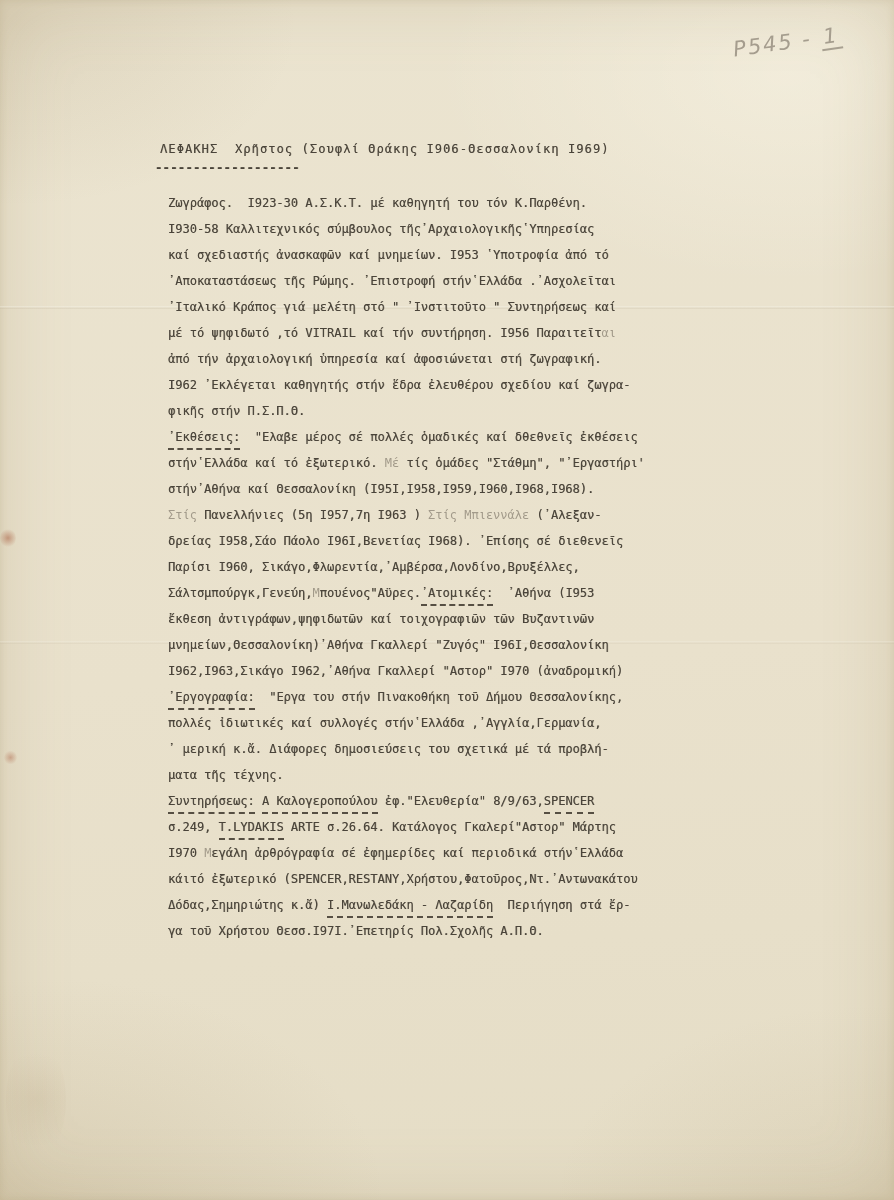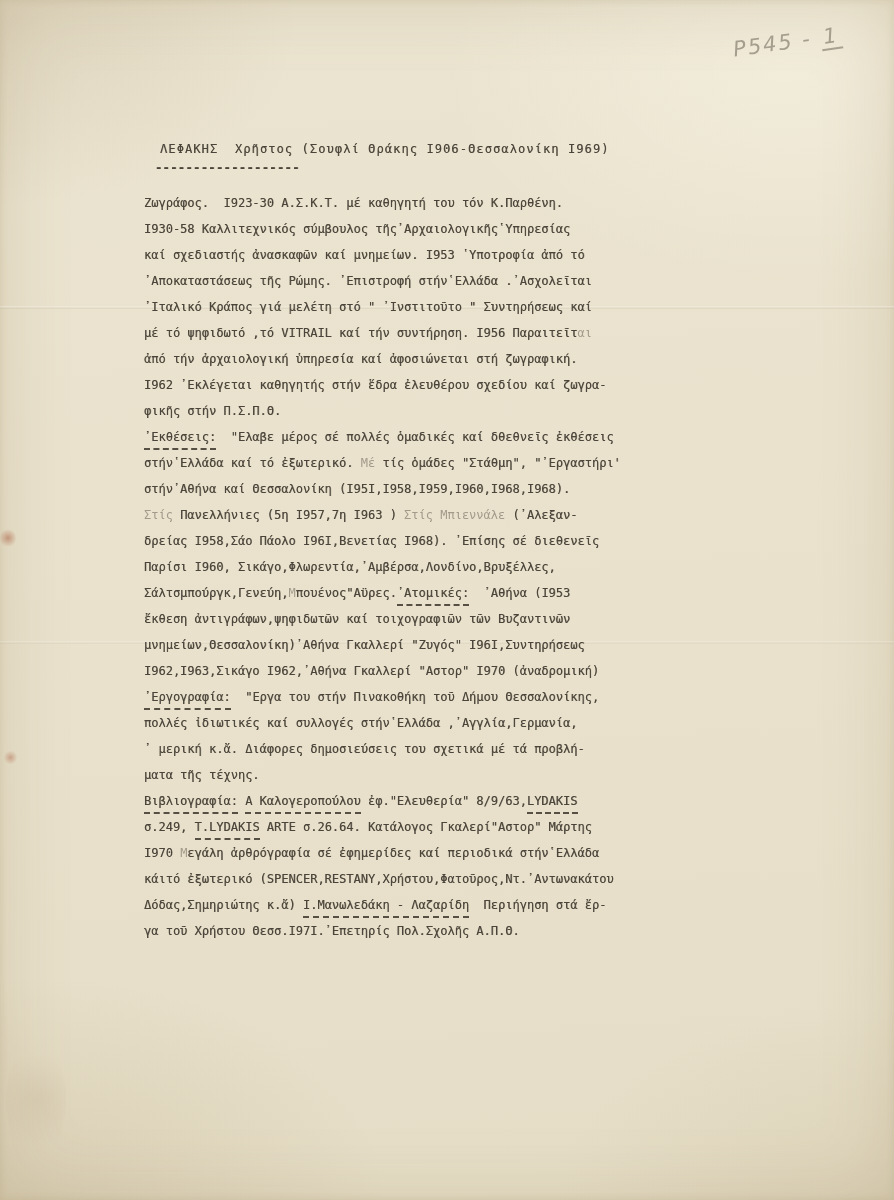--- a/index.html
+++ b/index.html
@@ -19,21 +19,21 @@
     color:#4a443a;
   }
   .doc{
     position:absolute;left:144px;top:136px;width:710px;
     font-size:12px;line-height:26px;
     text-shadow:0.4px 0.3px 0.6px rgba(70,64,52,0.5);
   }
   .title{white-space:pre;margin-left:16px;letter-spacing:1.1px;}
   .dashrow{white-space:pre;margin-left:11px;margin-top:-7px;letter-spacing:0.4px;font-weight:bold;}
   .body{margin-top:9px;}
-  .line{white-space:pre;height:26px;}
+  .line{white-space:pre;height:26px;margin-left:24px;}
   .u{display:inline-block;border-bottom:2px dashed #564f43;padding-bottom:0px;line-height:22px;}
   .faint{color:#a29a8a;text-shadow:none;}
   .pencil{
     position:absolute;top:30px;right:52px;
     transform:rotate(-8deg);
     color:#a59d8e;
     font-family:"DejaVu Sans",sans-serif;
     font-style:italic;font-size:21px;letter-spacing:2px;
   }
   .pencil .pg{display:inline-block;border-bottom:2px solid #a8a091;padding:0 3px;}
@@ -75,27 +75,27 @@
         <div class="line"><span>Ι962 ᾿Εκλέγεται καθηγητής στήν ἕδρα ἐλευθέρου σχεδίου καί ζωγρα-</span></div>
         <div class="line"><span>φικῆς στήν Π.Σ.Π.Θ.</span></div>
         <div class="line"><span class="u">᾿Εκθέσεις:</span><span>  "Ελαβε μέρος σέ πολλές ὁμαδικές καί δθεθνεῖς ἐκθέσεις</span></div>
         <div class="line"><span>στήν῾Ελλάδα καί τό ἐξωτερικό. </span><span class="faint">Μέ</span><span> τίς ὁμάδες "Στάθμη", "᾿Εργαστήρι'</span></div>
         <div class="line"><span>στήν᾿Αθήνα καί Θεσσαλονίκη (Ι95Ι,Ι958,Ι959,Ι960,Ι968,Ι968).</span></div>
         <div class="line"><span class="faint">Στίς</span><span> Πανελλήνιες (5η Ι957,7η Ι963 ) </span><span class="faint">Στίς Μπιεννάλε</span><span> (᾿Αλεξαν-</span></div>
         <div class="line"><span>δρείας Ι958,Σάο Πάολο Ι96Ι,Βενετίας Ι968). ᾿Επίσης σέ διεθενεῖς</span></div>
         <div class="line"><span>Παρίσι Ι960, Σικάγο,Φλωρεντία,᾿Αμβέρσα,Λονδίνο,Βρυξέλλες,</span></div>
         <div class="line"><span>Σάλτσμπούργκ,Γενεύη,</span><span class="faint">Μ</span><span>πουένος"Αϋρες.</span><span class="u">᾿Ατομικές:</span><span>  ᾿Αθήνα (Ι953</span></div>
         <div class="line"><span>ἔκθεση ἀντιγράφων,ψηφιδωτῶν καί τοιχογραφιῶν τῶν Βυζαντινῶν</span></div>
-        <div class="line"><span>μνημείων,Θεσσαλονίκη)᾿Αθήνα Γκαλλερί "Ζυγός" Ι96Ι,Συντηρήσεως</span></div>
+        <div class="line"><span>μνημείων,Θεσσαλονίκη)᾿Αθήνα Γκαλλερί "Ζυγός" Ι96Ι,Θεσσαλονίκη</span></div>
         <div class="line"><span>Ι962,Ι963,Σικάγο Ι962,᾿Αθήνα Γκαλλερί "Αστορ" Ι970 (ἀναδρομική)</span></div>
         <div class="line"><span class="u">᾿Εργογραφία:</span><span>  "Εργα του στήν Πινακοθήκη τοῦ Δήμου Θεσσαλονίκης,</span></div>
         <div class="line"><span>πολλές ἰδιωτικές καί συλλογές στήν῾Ελλάδα ,᾿Αγγλία,Γερμανία,</span></div>
         <div class="line"><span>᾿ μερική κ.ἄ. Διάφορες δημοσιεύσεις του σχετικά μέ τά προβλή-</span></div>
         <div class="line"><span>ματα τῆς τέχνης.</span></div>
-        <div class="line"><span class="u">Βιβλιογραφία:</span><span> </span><span class="u">Α Καλογεροπούλου</span><span> ἐφ."Ελευθερία" 8/9/63,</span><span class="u">LYDAKIS</span></div>
+        <div class="line"><span class="u">Συντηρήσεως:</span><span> </span><span class="u">Α Καλογεροπούλου</span><span> ἐφ."Ελευθερία" 8/9/63,</span><span class="u">SPENCER</span></div>
         <div class="line"><span>σ.249, </span><span class="u">T.LYDAKIS</span><span> ARTE σ.26.64. Κατάλογος Γκαλερί"Αστορ" Μάρτης</span></div>
         <div class="line"><span>Ι970 </span><span class="faint">Μ</span><span>εγάλη ἀρθρόγραφία σέ ἐφημερίδες καί περιοδικά στήν῾Ελλάδα</span></div>
         <div class="line"><span>κάιτό ἐξωτερικό (SPENCER,RESTANY,Χρήστου,Φατοῦρος,Ντ.᾿Αντωνακάτου</span></div>
         <div class="line"><span>Δόδας,Σημηριώτης κ.ἄ) </span><span class="u">Ι.Μανωλεδάκη - Λαζαρίδη</span><span>  Περιήγηση στά ἔρ-</span></div>
         <div class="line"><span>γα τοῦ Χρήστου Θεσσ.Ι97Ι.᾿Επετηρίς Πολ.Σχολῆς Α.Π.Θ.</span></div>
       </div>
   </div>
 
 </div>
 

